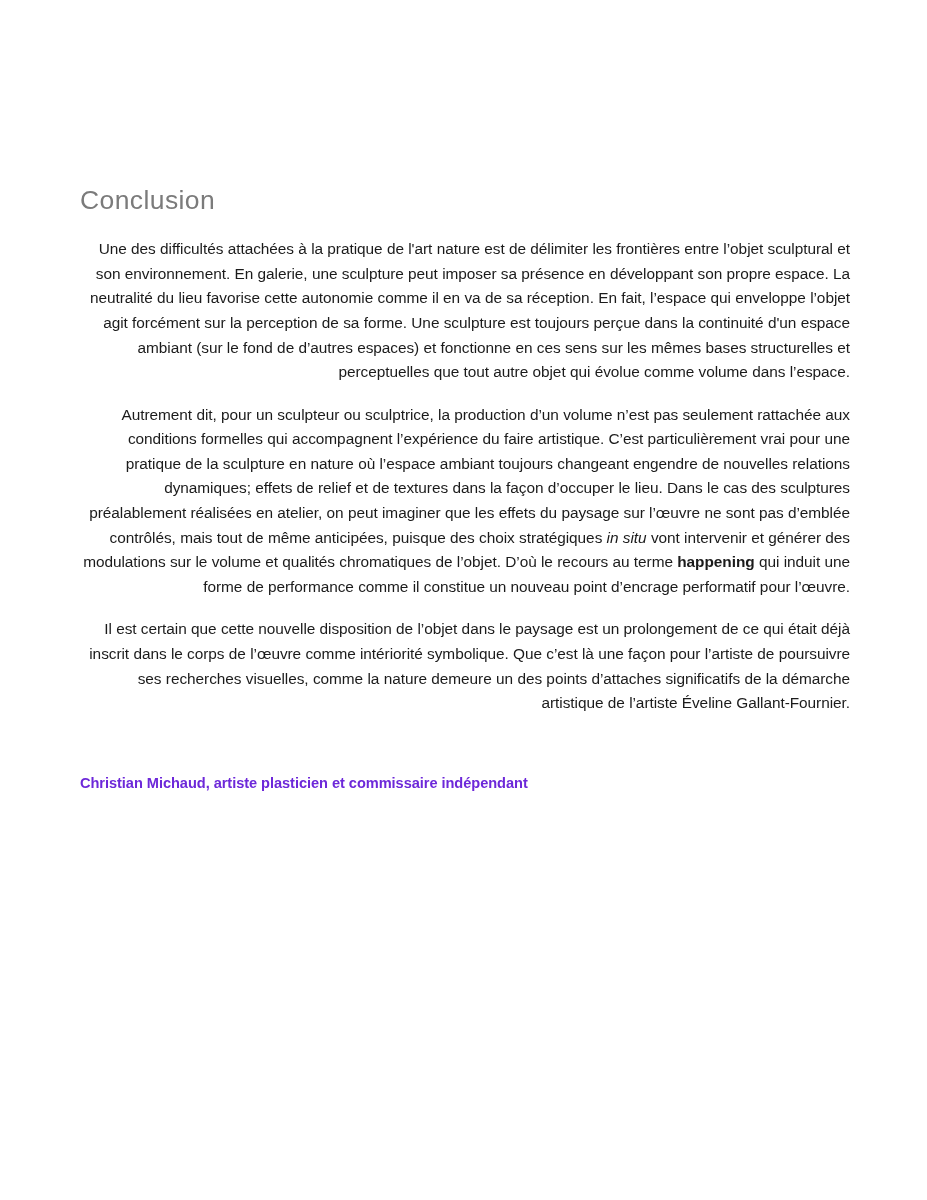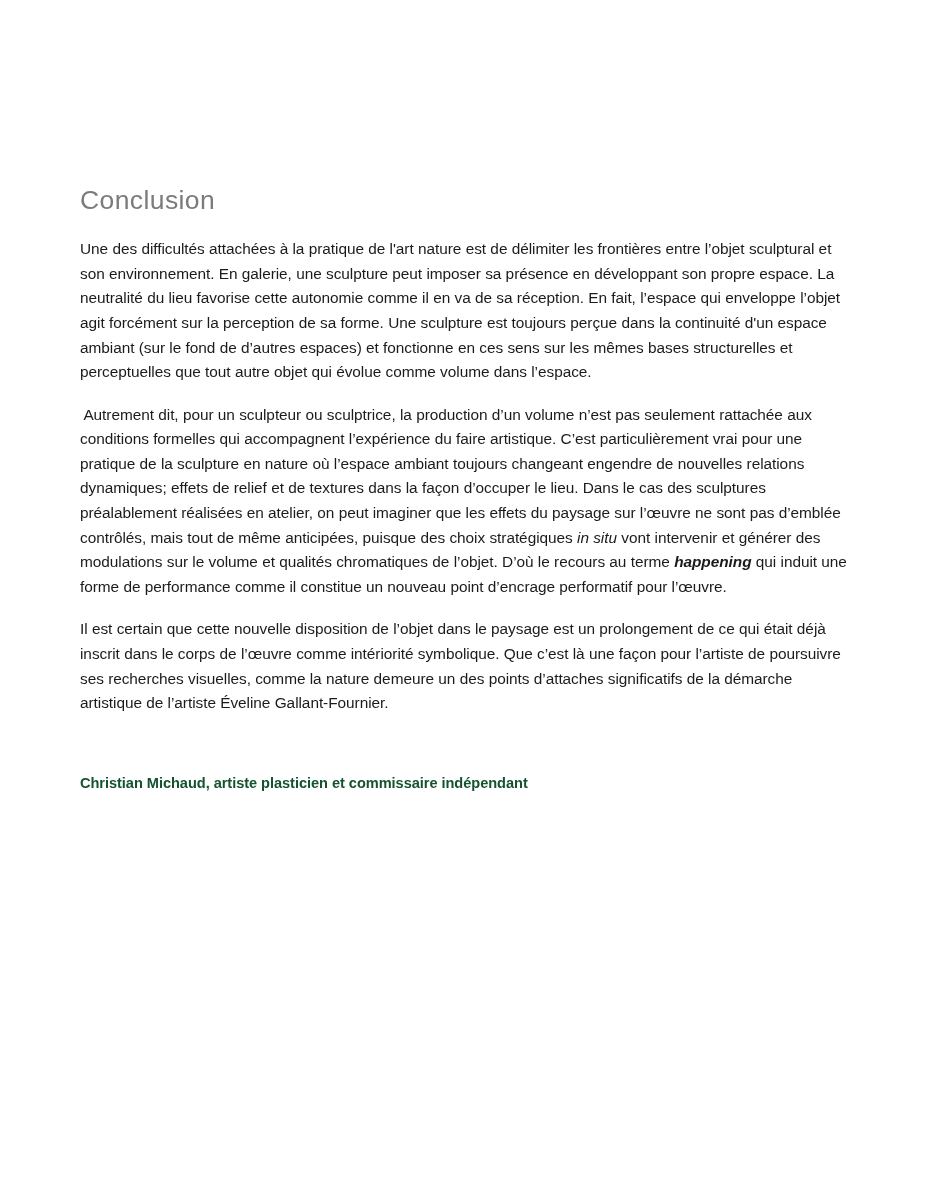--- a/index.html
+++ b/index.html
@@ -32,38 +32,37 @@
     color: #7b7b7b;
     letter-spacing: 0.4px;
     margin: 0 0 22px 0;
     line-height: 1.1;
   }
   .doc-para {
     font-size: 15.4px;
     line-height: 24.6px;
     color: #1b1b1b;
     margin: 12px 0 18px 0;
-    text-align: left;
+    text-align: right;
     word-spacing: 0.1px;
     letter-spacing: -0.05px;
   }
   .doc-para.lead-space::before {
     content: " ";
     white-space: pre;
   }
   .doc-para em {
   }
   .doc-para strong.term {
     font-weight: bold;
-    font-style: italic;
   }
   .signature {
     font-size: 14.6px;
     font-weight: bold;
-    color: #14532d;
+    color: #6d28d9;
     line-height: 22px;
     margin: 56px 0 0 0;
     letter-spacing: -0.05px;
   }
 </style>
 </head>
 <body>
 
 <div class="page">
   <div class="content">

